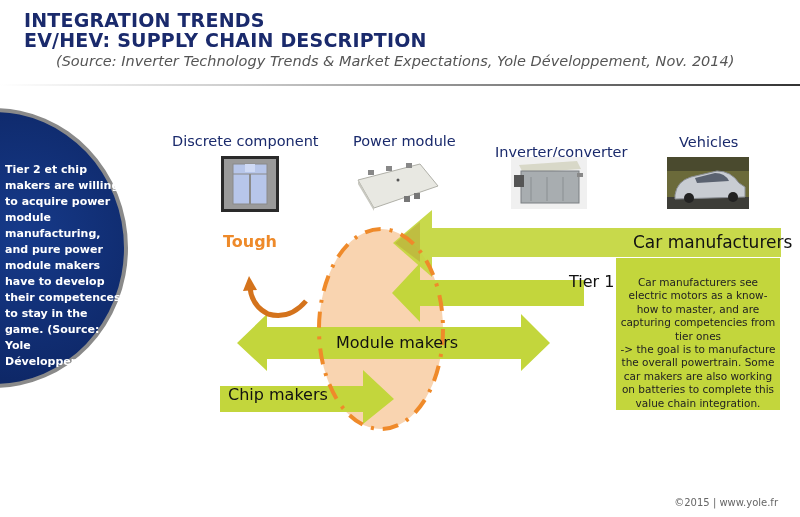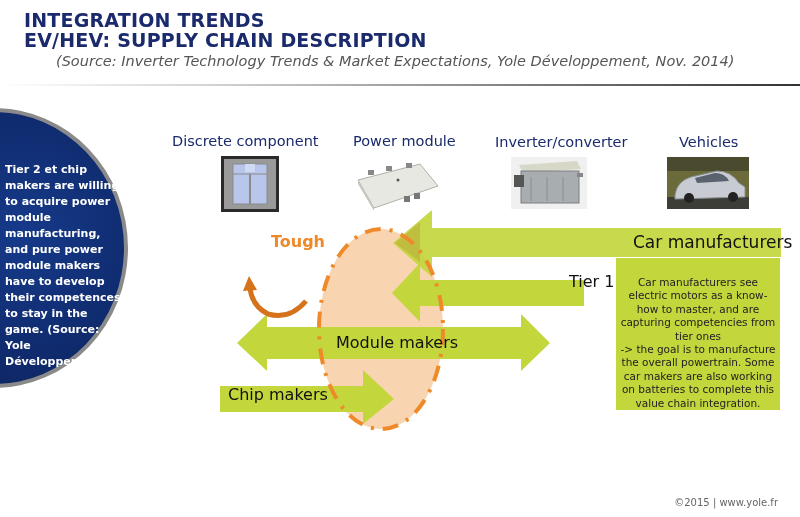--- a/index.html
+++ b/index.html
@@ -39,21 +39,21 @@
   }
   .photo { position: absolute; }
   svg.diagram { position: absolute; left: 0; top: 0; }
   .arrow-label {
     position: absolute; color: #111111; font-size: 16px;
     font-family: "DejaVu Sans", sans-serif; white-space: nowrap;
   }
   .tough {
     position: absolute; left: 175px; top: 231px; width: 150px;
     color: #ee8a2a; font-weight: bold; font-size: 16px; line-height: 22px;
-    text-align: right; font-family: "DejaVu Sans", sans-serif;
+    text-align: center; font-family: "DejaVu Sans", sans-serif;
   }
   .note-box {
     position: absolute; left: 616px; top: 258px; width: 164px; height: 152px;
     background: #c3d63c; color: #222222; font-size: 10.5px; line-height: 13.4px;
     text-align: center; padding: 18px 3px; box-sizing: border-box;
     font-family: "DejaVu Sans", sans-serif; white-space: pre-line;
   }
   .logo {
     position: absolute; left: 22px; top: 486px; color: #1a2a6c;
     font-family: "DejaVu Sans", sans-serif;
@@ -73,21 +73,21 @@
   <div>EV/HEV: SUPPLY CHAIN DESCRIPTION</div>
 </div>
 <div class="subtitle">(Source: Inverter Technology Trends &amp; Market Expectations, Yole Développement, Nov. 2014)</div>
 <div class="rule"></div>
 
 <div class="side-circle"></div>
 <div class="side-text">Tier 2 et chip makers are willing to acquire power module manufacturing, and pure power module makers have to develop their competences to stay in the game. (Source: Yole Développement)</div>
 
 <div class="cat-label" style="left:172px; top:133px;">Discrete component</div>
 <div class="cat-label" style="left:353px; top:133px;">Power module</div>
-<div class="cat-label" style="left:495px; top:134px;">Inverter/converter</div>
+<div class="cat-label" style="left:495px; top:144px;">Inverter/converter</div>
 <div class="cat-label" style="left:679px; top:134px;">Vehicles</div>
 
 <svg class="photo" style="left:221px; top:156px;" width="58" height="56">
   <rect x="0" y="0" width="58" height="56" fill="#2a2a2a"></rect>
   <rect x="3" y="3" width="52" height="50" fill="#9a9a9a"></rect>
   <rect x="12" y="8" width="34" height="40" fill="#b7c6ea" stroke="#8a8a8a"></rect>
   <rect x="24" y="8" width="10" height="8" fill="#cfdaf5"></rect>
   <line x1="29" y1="18" x2="29" y2="48" stroke="#8a8a8a" stroke-width="2"></line>
   <line x1="12" y1="18" x2="46" y2="18" stroke="#8a8a8a"></line>
 </svg>

